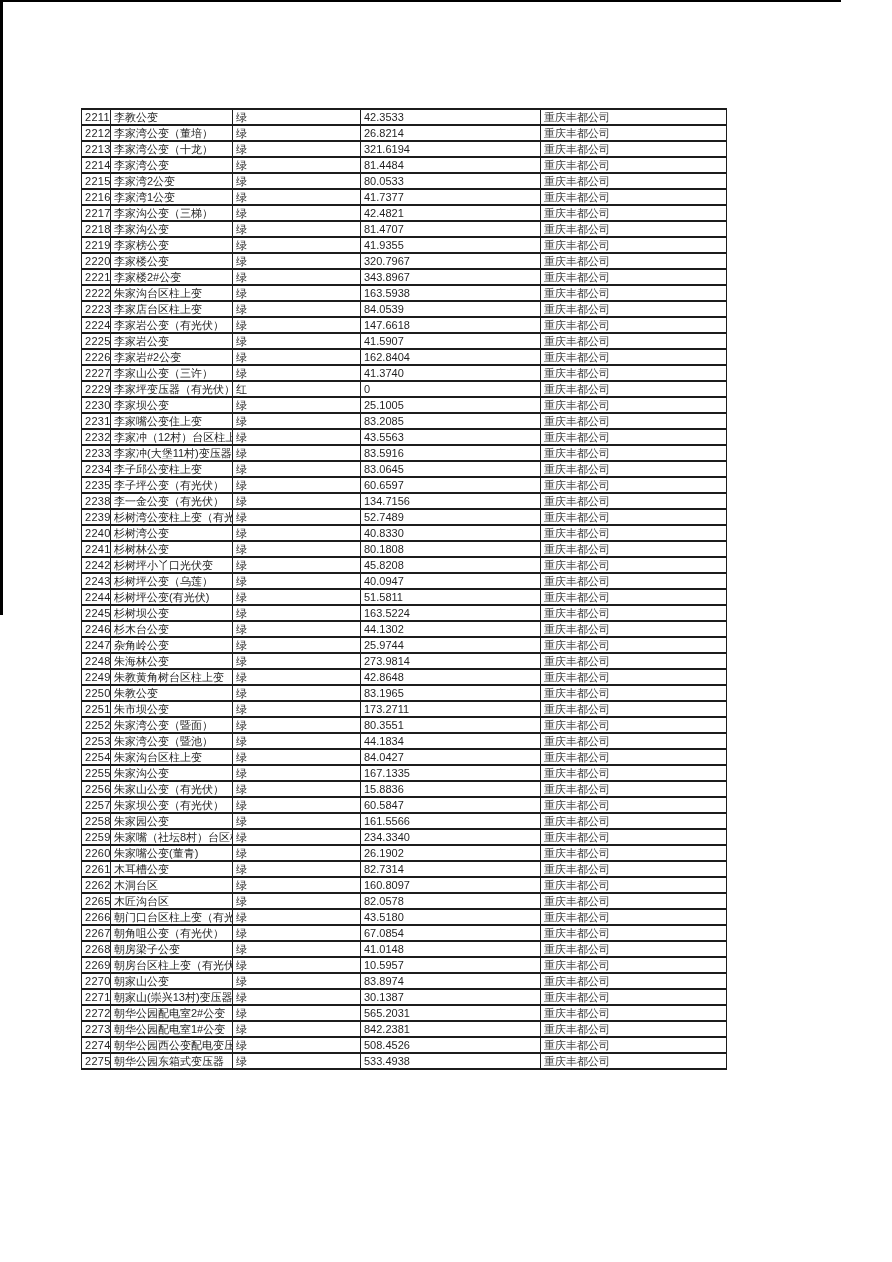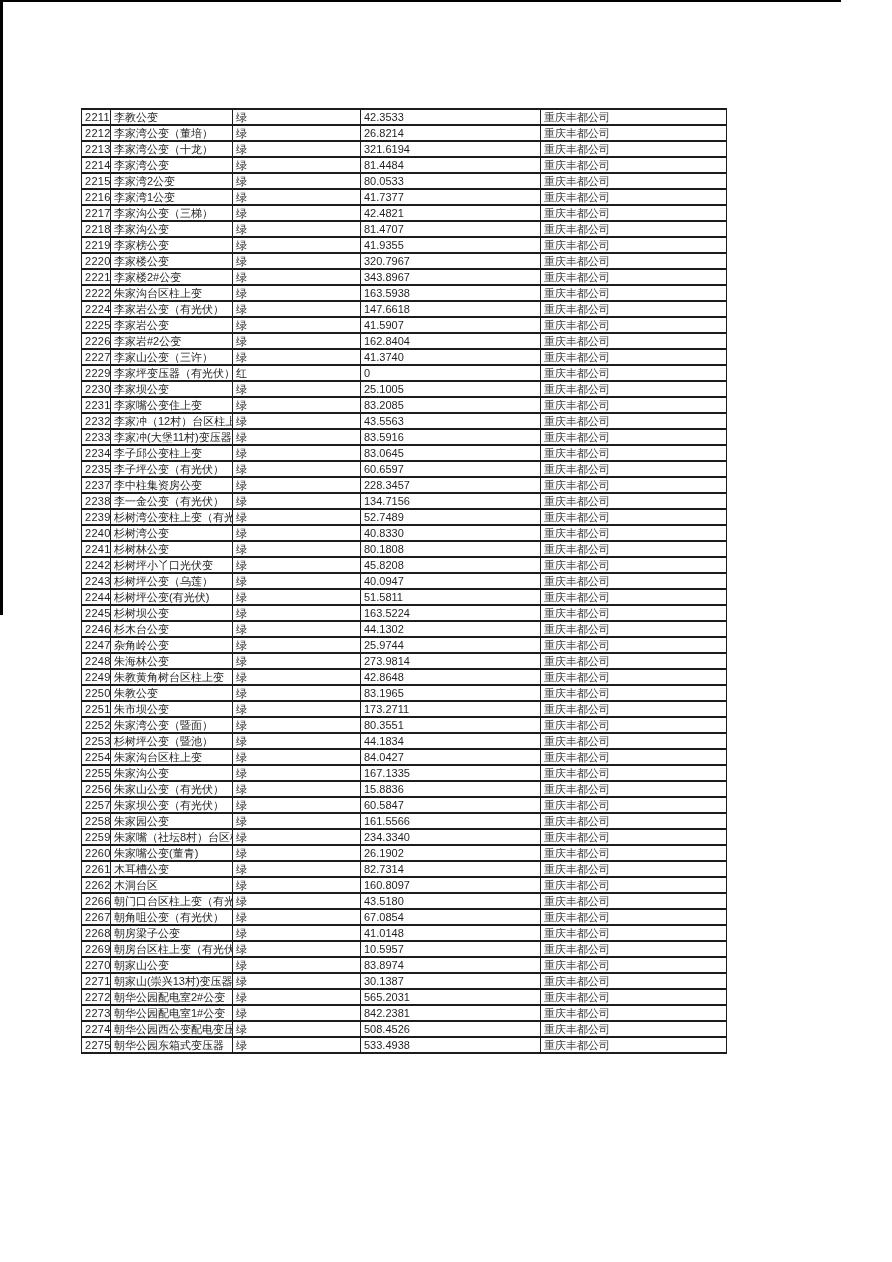--- a/index.html
+++ b/index.html
@@ -148,20 +148,27 @@
       <td class="c-comp">重庆丰都公司</td>
     </tr>
         <tr>
       <td class="c-id">2222</td>
       <td class="c-name">朱家沟台区柱上变</td>
       <td class="c-status">绿</td>
       <td class="c-value">163.5938</td>
       <td class="c-comp">重庆丰都公司</td>
     </tr>
         <tr>
+      <td class="c-id">2223</td>
+      <td class="c-name">李家店台区柱上变</td>
+      <td class="c-status">绿</td>
+      <td class="c-value">84.0539</td>
+      <td class="c-comp">重庆丰都公司</td>
+    </tr>
+        <tr>
       <td class="c-id">2224</td>
       <td class="c-name">李家岩公变（有光伏）</td>
       <td class="c-status">绿</td>
       <td class="c-value">147.6618</td>
       <td class="c-comp">重庆丰都公司</td>
     </tr>
         <tr>
       <td class="c-id">2225</td>
       <td class="c-name">李家岩公变</td>
       <td class="c-status">绿</td>
@@ -225,27 +232,20 @@
       <td class="c-comp">重庆丰都公司</td>
     </tr>
         <tr>
       <td class="c-id">2235</td>
       <td class="c-name">李子坪公变（有光伏）</td>
       <td class="c-status">绿</td>
       <td class="c-value">60.6597</td>
       <td class="c-comp">重庆丰都公司</td>
     </tr>
         <tr>
-      <td class="c-id">2237</td>
-      <td class="c-name">李中柱集资房公变</td>
-      <td class="c-status">绿</td>
-      <td class="c-value">228.3457</td>
-      <td class="c-comp">重庆丰都公司</td>
-    </tr>
-        <tr>
       <td class="c-id">2238</td>
       <td class="c-name">李一金公变（有光伏）</td>
       <td class="c-status">绿</td>
       <td class="c-value">134.7156</td>
       <td class="c-comp">重庆丰都公司</td>
     </tr>
         <tr>
       <td class="c-id">2239</td>
       <td class="c-name">杉树湾公变柱上变（有光伏）</td>
       <td class="c-status">绿</td>
@@ -338,21 +338,21 @@
     </tr>
         <tr>
       <td class="c-id">2252</td>
       <td class="c-name">朱家湾公变（暨面）</td>
       <td class="c-status">绿</td>
       <td class="c-value">80.3551</td>
       <td class="c-comp">重庆丰都公司</td>
     </tr>
         <tr>
       <td class="c-id">2253</td>
-      <td class="c-name">杉树坪公变（暨池）</td>
+      <td class="c-name">朱家湾公变（暨池）</td>
       <td class="c-status">绿</td>
       <td class="c-value">44.1834</td>
       <td class="c-comp">重庆丰都公司</td>
     </tr>
         <tr>
       <td class="c-id">2254</td>
       <td class="c-name">朱家沟台区柱上变</td>
       <td class="c-status">绿</td>
       <td class="c-value">84.0427</td>
       <td class="c-comp">重庆丰都公司</td>
@@ -404,20 +404,27 @@
       <td class="c-name">木耳槽公变</td>
       <td class="c-status">绿</td>
       <td class="c-value">82.7314</td>
       <td class="c-comp">重庆丰都公司</td>
     </tr>
         <tr>
       <td class="c-id">2262</td>
       <td class="c-name">木洞台区</td>
       <td class="c-status">绿</td>
       <td class="c-value">160.8097</td>
+      <td class="c-comp">重庆丰都公司</td>
+    </tr>
+        <tr>
+      <td class="c-id">2265</td>
+      <td class="c-name">木匠沟台区</td>
+      <td class="c-status">绿</td>
+      <td class="c-value">82.0578</td>
       <td class="c-comp">重庆丰都公司</td>
     </tr>
         <tr>
       <td class="c-id">2266</td>
       <td class="c-name">朝门口台区柱上变（有光伏）</td>
       <td class="c-status">绿</td>
       <td class="c-value">43.5180</td>
       <td class="c-comp">重庆丰都公司</td>
     </tr>
         <tr>

